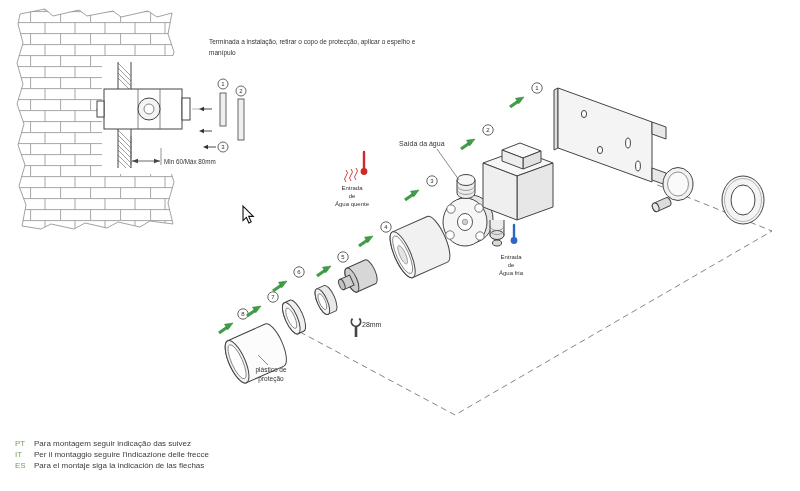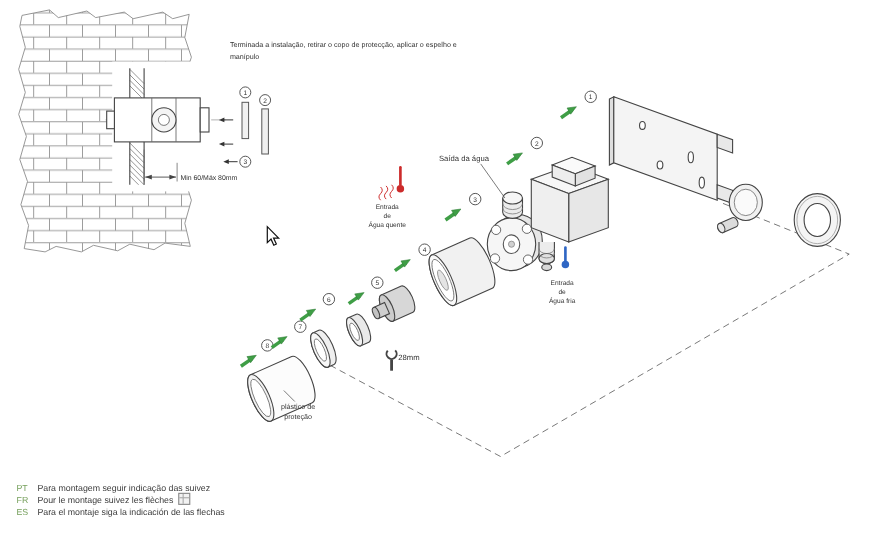--- a/index.html
+++ b/index.html
@@ -259,23 +259,22 @@
   <div>Terminada a instalação, retirar o copo de protecção, aplicar o espelho e</div>
   <div>manípulo</div>
 </div>
 
 <div class="footer">
   <div class="frow">
     <span class="fcode">PT</span>
     <span class="ftext">Para montagem seguir indicação das suivez</span>
   </div>
   <div class="frow">
-    <span class="fcode">FR</span>
-    <span class="ftext">Pour le montage suivez les flèches</span>
-    <span class="mini-icon"></span>
+    <span class="fcode">IT</span>
+    <span class="ftext">Per il montaggio seguire l'indicazione delle frecce</span>
   </div>
   <div class="frow">
     <span class="fcode">ES</span>
     <span class="ftext">Para el montaje siga la indicación de las flechas</span>
   </div>
 </div>
 
 </div>
 
 </body></html>

